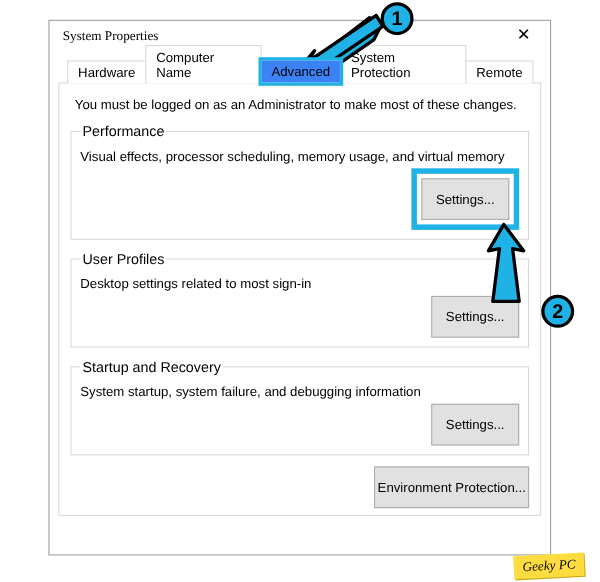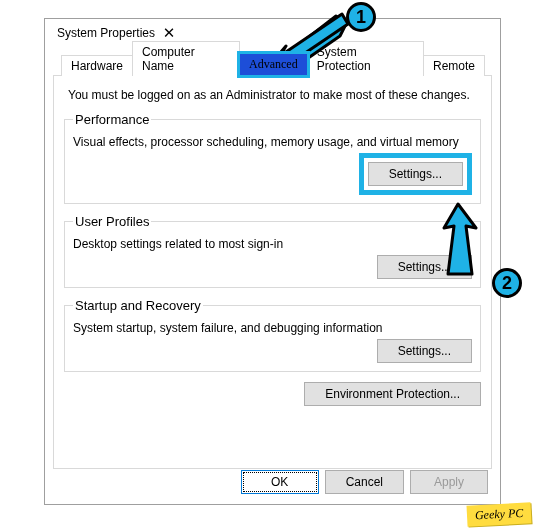--- a/index.html
+++ b/index.html
@@ -18,22 +18,24 @@
     left: 44px;
     top: 18px;
     width: 457px;
     height: 487px;
     border: 1px solid #9f9f9f;
     background: #fff;
   }
   .titlebar {
     display: flex;
     align-items: center;
+    justify-content: space-between;
     padding: 6px 10px 4px 12px;
     font-size: 12px;
+    font-family: Liberation Serif, serif;
   }
   .titlebar .title { }
   .close-x {
     font-size: 15px;
     width: 28px;
     text-align: center;
     color: #000;
     line-height: 1;
   }
   .tabstrip {
@@ -50,24 +52,23 @@
     border-bottom: none;
     background: #fff;
     padding: 3px 9px;
     font-size: 12px;
     position: relative;
     margin-right: -1px;
     top: 1px;
     color: #000;
   }
   .tab.sel {
-    background: #1d4ed8;
+    background: #3b82f6;
     border-bottom: 1px solid #fff;
     z-index: 2;
-    font-family: Liberation Serif, serif;
   }
   .tab.hl {
     outline: 3px solid #1fb2e6;
     outline-offset: -1px;
   }
   .panel {
     border: 1px solid #d9d9d9;
     border-top: none;
     margin: 0 8px 8px 8px;
     padding: 10px 10px 6px 10px;
@@ -84,23 +85,23 @@
   fieldset.group legend {
     font-size: 13px;
     padding: 0 2px;
   }
   .desc { margin: 2px 0 4px 0; }
   .btnrow { display: flex; justify-content: flex-end; margin-top: 4px; }
   button.win {
     font: inherit;
     background: #e1e1e1;
     border: 1px solid #adadad;
-    padding: 2px 20px;
+    padding: 2px 2px;
     min-width: 80px;
-    height: 24px;
+    height: 38px;
     color: #000;
   }
   button.win.default {
     border: 1px solid #0078d7;
     background: #fff;
     outline: 1px dotted #000;
     outline-offset: -3px;
   }
   button.win.disabled { color: #9a9a9a; }
   .hlbtn {
@@ -190,25 +191,20 @@
       <div class="btnrow">
         <button class="win">Settings...</button>
       </div>
     </fieldset>
 
     <div class="btnrow" style="margin-top:4px;">
       <button class="win" style="min-width:140px">Environment Protection...</button>
     </div>
   </div>
 
-  <div class="dialog-buttons">
-    <button class="win default" style="min-width:78px">OK</button>
-    <button class="win" style="min-width:78px">Cancel</button>
-    <button class="win disabled" style="min-width:78px">Apply</button>
-  </div>
 </div>
 
 <svg class="arrow" style="left:258px; top:14px;" width="90" height="64" viewBox="0 0 90 64">
   <defs></defs>
   <g fill="#1fb2e6" stroke="#000" stroke-width="3" stroke-linejoin="round">
     <path d="M84 4 L20 48 L30 58 L8 60 L6 38 L16 48 L78 0 Z" transform="translate(0,2)"></path>
   </g>
   <g fill="#1fb2e6" stroke="#000" stroke-width="3" stroke-linejoin="round">
     <polygon points="2,58 28,42 24,52 88,10 82,22 30,58 34,62"></polygon>
   </g>

